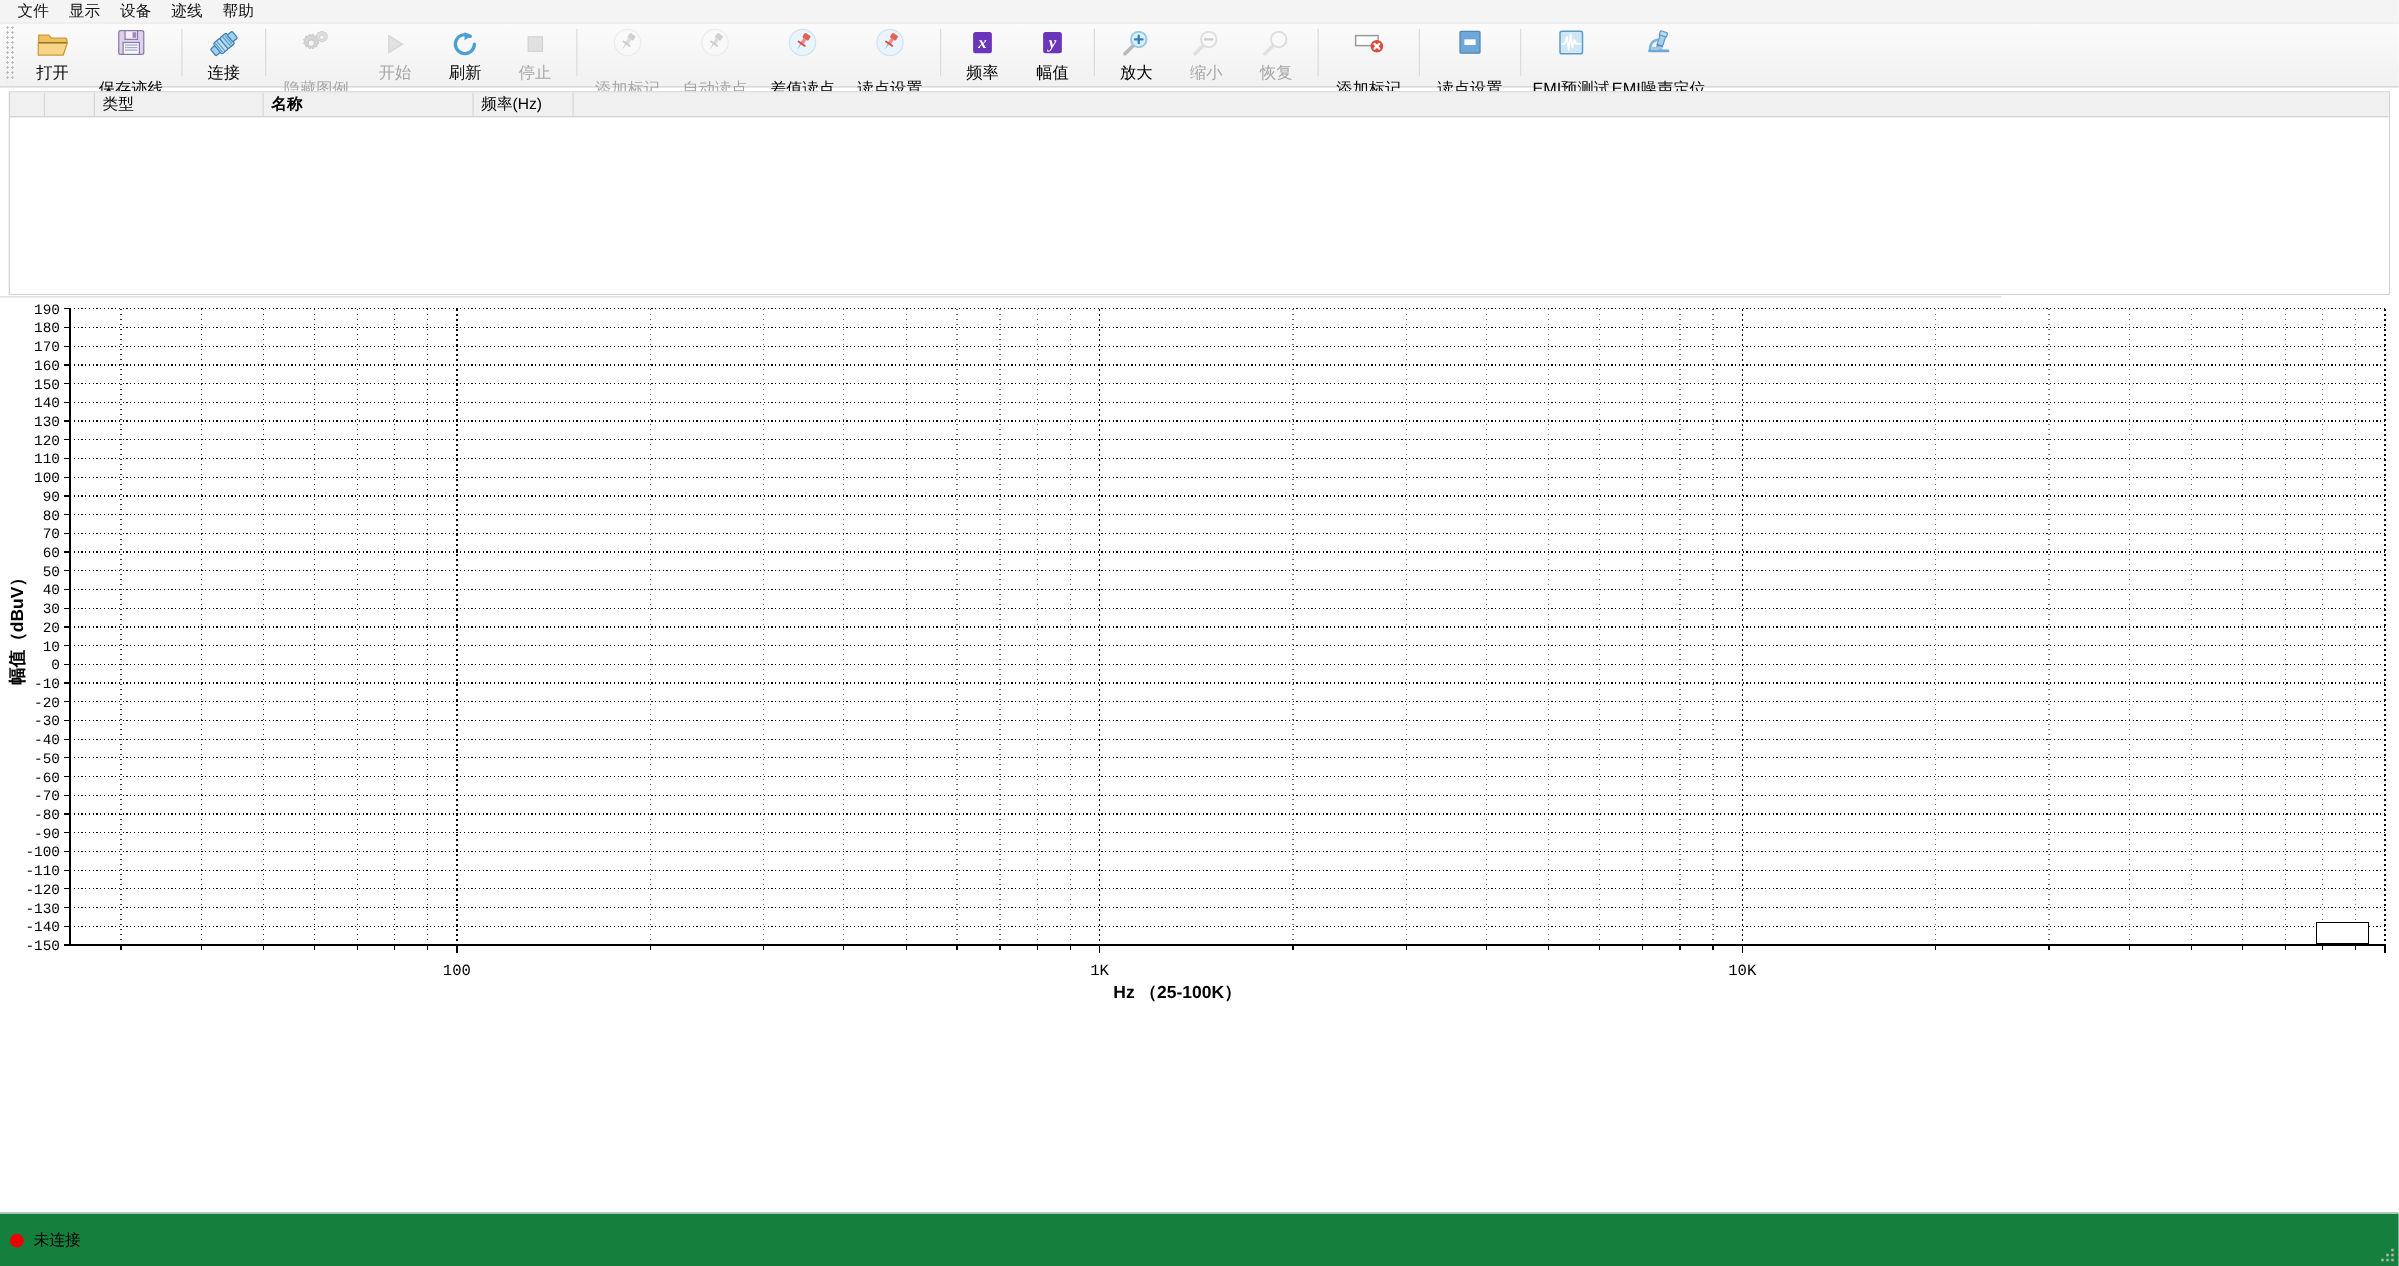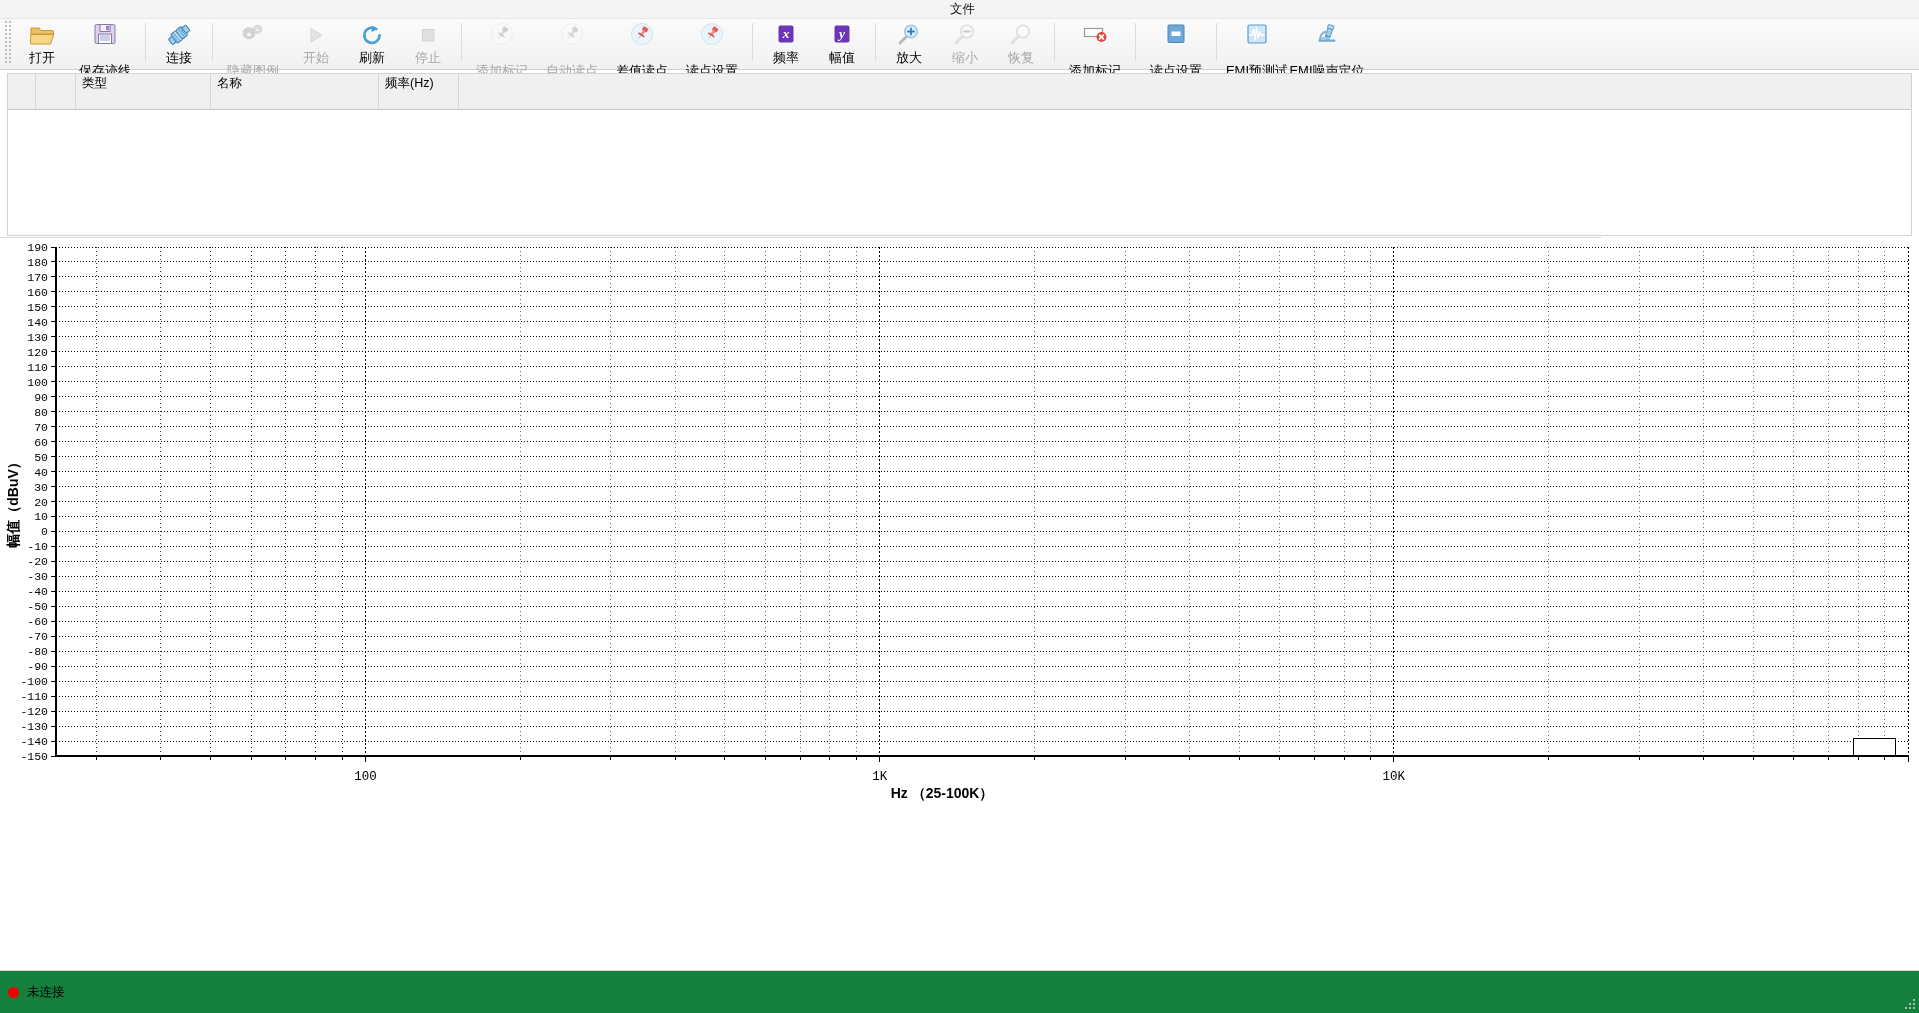--- a/index.html
+++ b/index.html
@@ -19,21 +19,20 @@
 
   
   #menubar {
     height: 19px;
     background: #f4f4f4;
     display: flex;
     align-items: center;
     padding-left: 6px;
     border-bottom: 1px solid #e8e8e8;
     box-sizing: border-box;
-    flex-direction: column;
   }
   .menu-item {
     font-size: 12.5px;
     padding: 2px 8px;
     color: #111;
     line-height: 14px;
     cursor: default;
     white-space: nowrap;
   }
 
@@ -99,21 +98,21 @@
     top: 73px;
     width: 1905px;
     height: 163px;
     background: #ffffff;
     border: 1px solid #d3d3d3;
     box-sizing: border-box;
     overflow: hidden;
   }
   #tablehead {
     display: flex;
-    height: 36px;
+    height: 20px;
     background: #f0f0f0;
     border-bottom: 1px solid #c8c8c8;
     box-sizing: border-box;
   }
   .th {
     border-right: 1px solid #d6d6d6;
     font-size: 12.5px;
     line-height: 19px;
     padding-left: 6px;
     box-sizing: border-box;
@@ -427,21 +426,21 @@
         <div class="tlabel">EMI噪声定位</div>
       </div>
     </div>
 </div>
 
 <div id="listpanel">
   <div id="tablehead">
       <div class="th" style="width: 28px;"></div>
       <div class="th" style="width: 40px;"></div>
       <div class="th" style="width: 135px;">类型</div>
-      <div class="th" style="width: 168px;">名称</div>
+      <div class="th" style="width: 168px; font-weight: bold;">名称</div>
       <div class="th" style="width: 80px;">频率(Hz)</div>
     </div>
   <div id="tablebody"></div>
 </div>
 
 <div id="chartwrap">
   <svg id="chartsvg" width="1919" height="760">
       <g>
         <line x1="56" y1="9" x2="1908" y2="9" stroke="#000" stroke-width="1" stroke-dasharray="1,2" shape-rendering="crispEdges"></line>
         <line x1="56" y1="23.970588235294144" x2="1908" y2="23.970588235294144" stroke="#000" stroke-width="1" stroke-dasharray="1,2" shape-rendering="crispEdges"></line>

